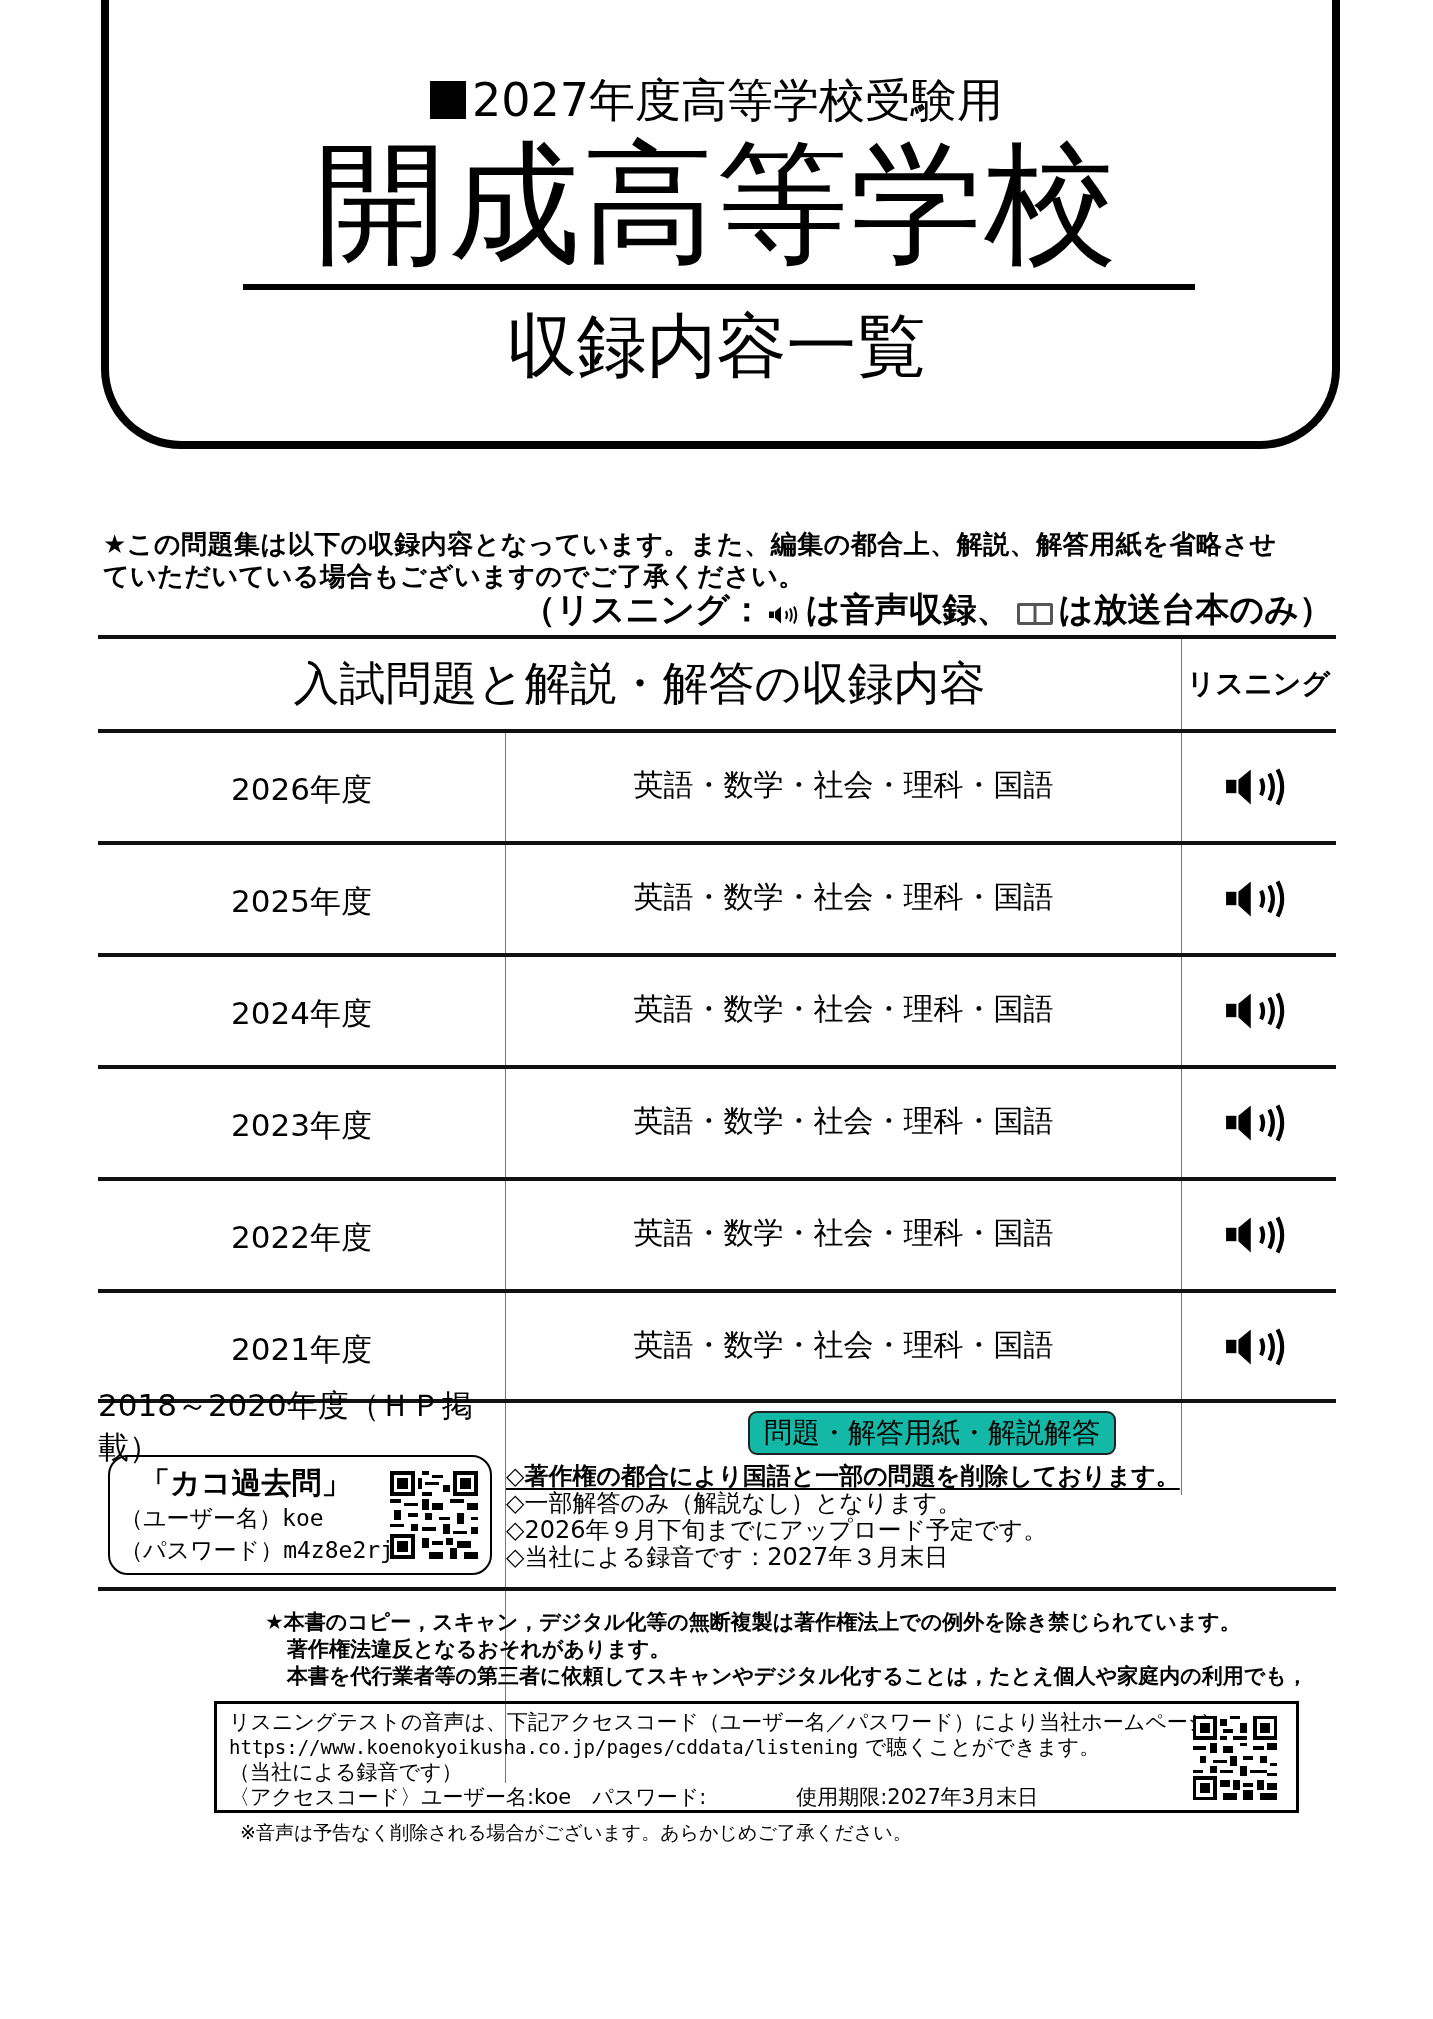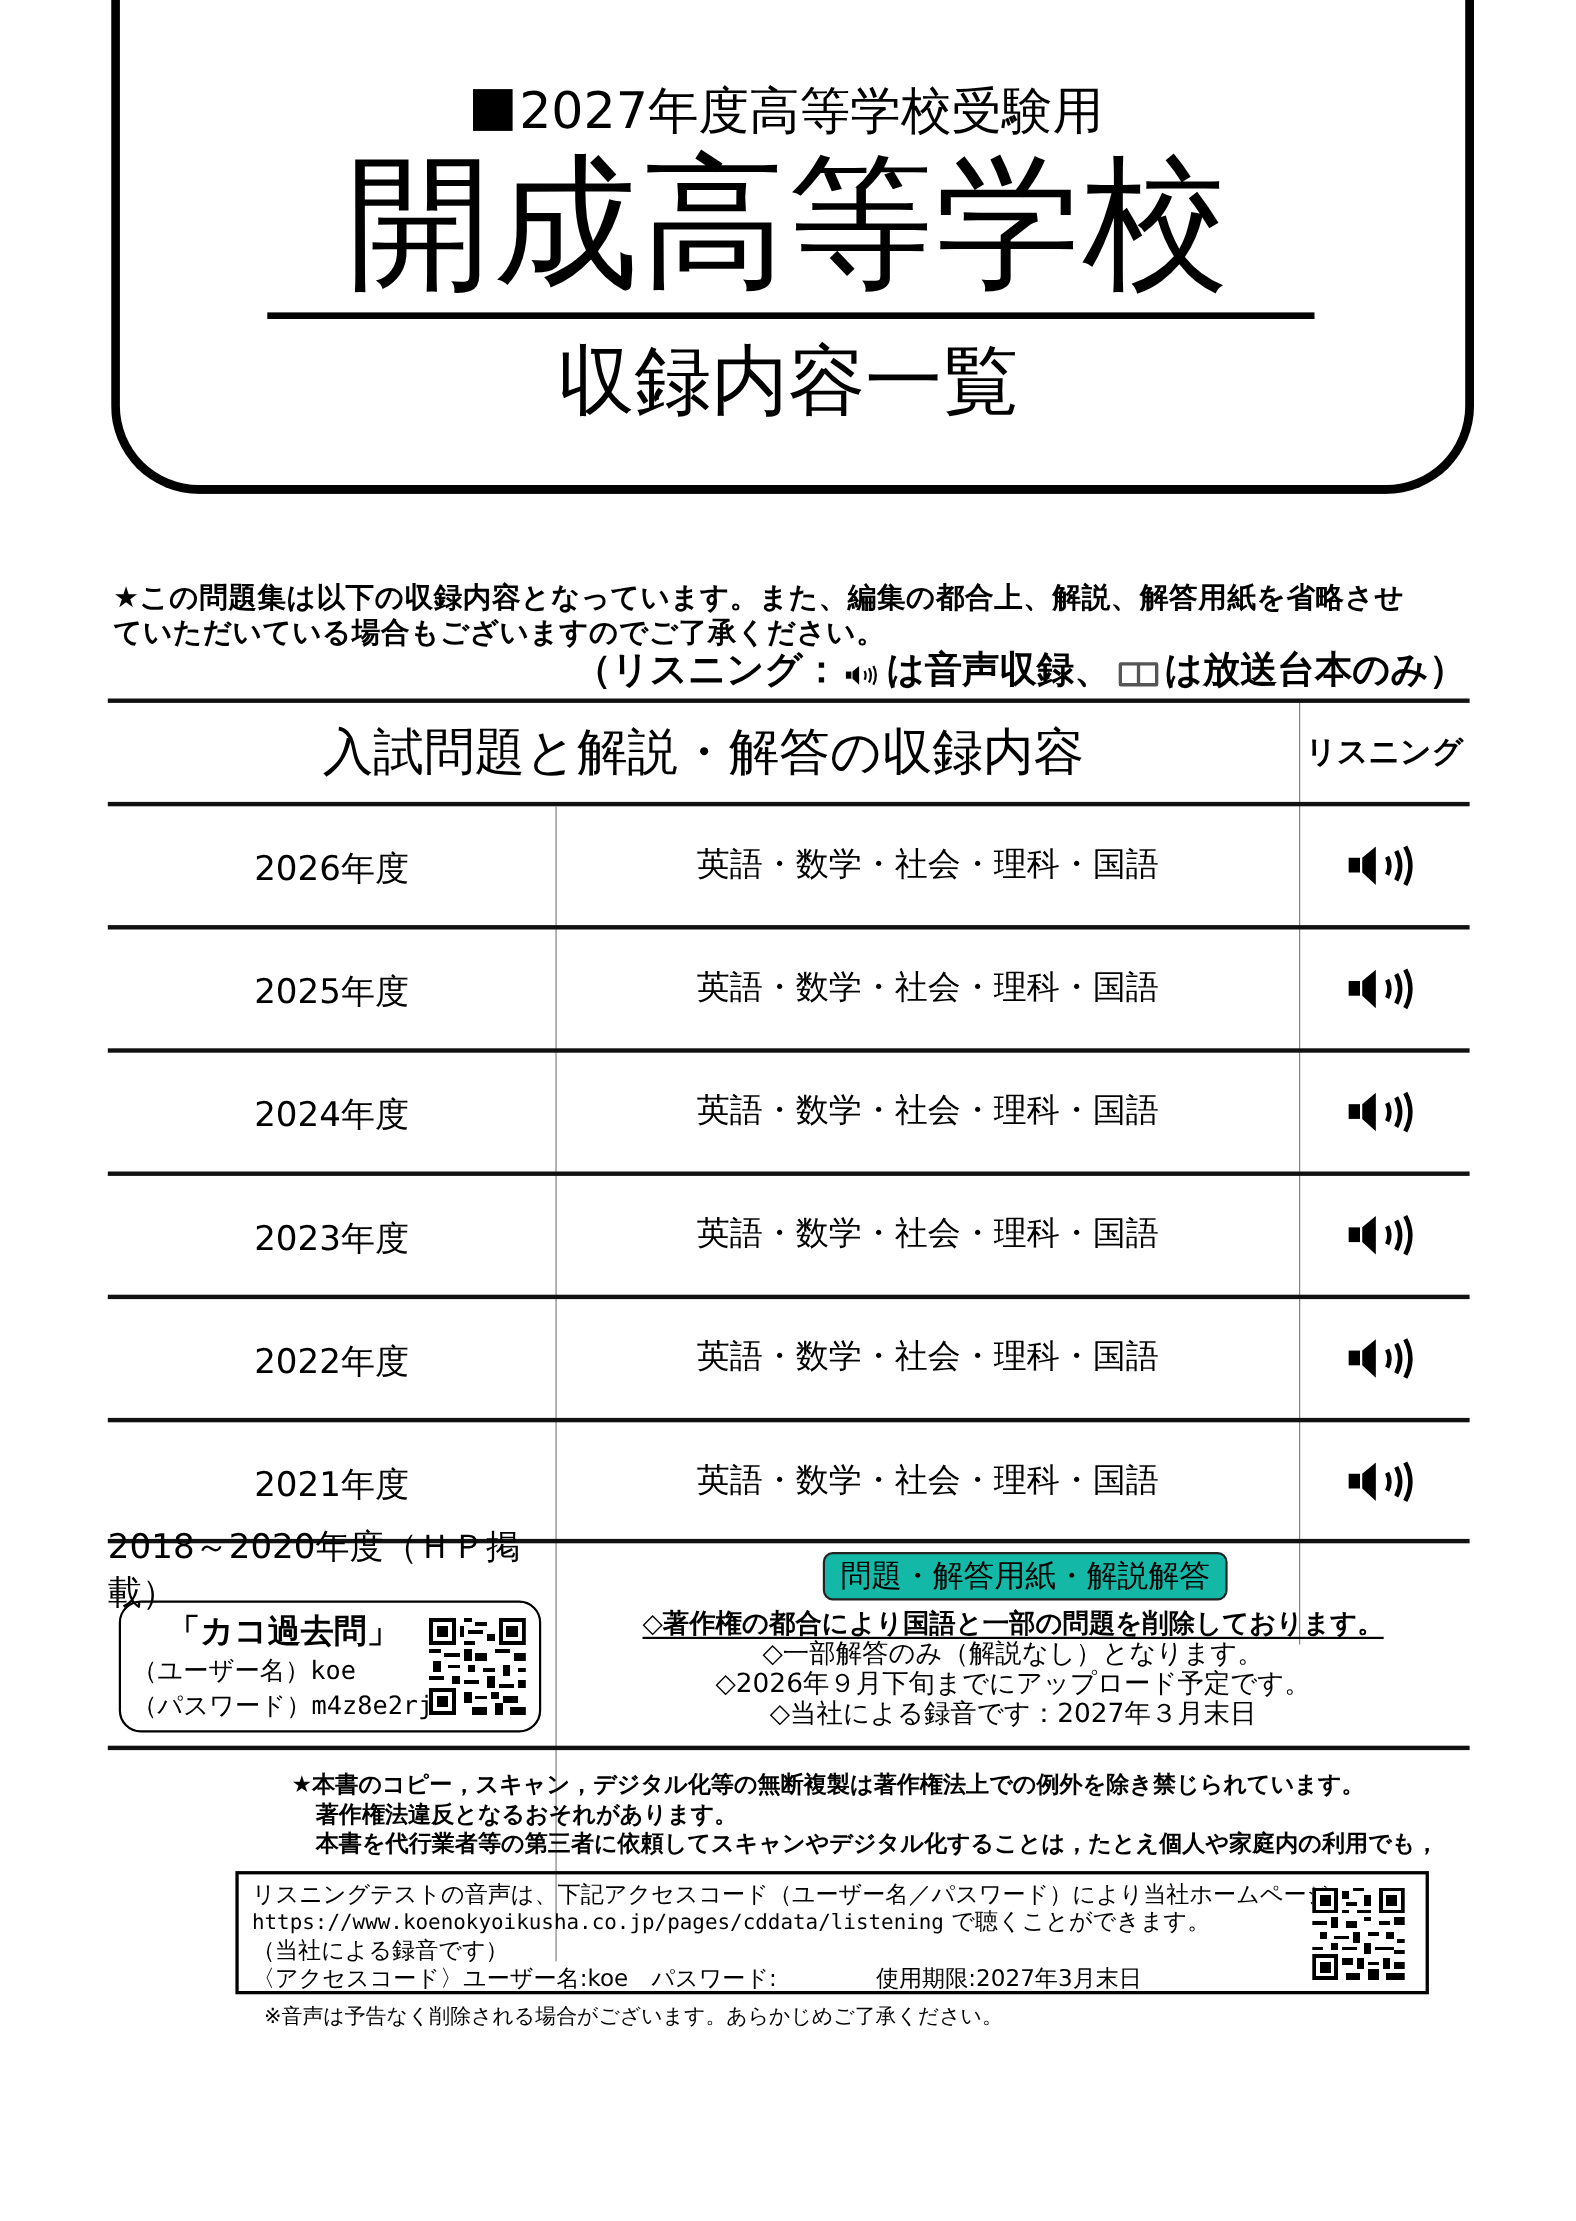--- a/index.html
+++ b/index.html
@@ -30,28 +30,28 @@
   .hdr-main { position: absolute; left: 0; top: 4px; width: 1083px; height: 90px; display: flex; align-items: center; justify-content: center; font-size: 46px; }
   .hdr-listen { position: absolute; left: 1083px; top: 4px; width: 155px; height: 90px; display: flex; align-items: center; justify-content: center; font-size: 28px; font-weight: bold; }
   .row { position: absolute; left: 0; width: 1238px; height: 108px; }
   .row .year { position: absolute; left: 0; width: 407px; top: 0; height: 108px; display: flex; align-items: center; justify-content: center; font-size: 31px; padding-top: 6px; box-sizing: border-box; }
   .row .subj { position: absolute; left: 408px; width: 675px; top: 0; height: 108px; display: flex; align-items: center; justify-content: center; font-size: 30px; box-sizing: border-box; padding-bottom: 4px; }
   .row .listen { position: absolute; left: 1084px; width: 154px; top: 0; height: 108px; display: flex; align-items: center; justify-content: center; }
 
   
   .hp-year { position: absolute; left: 0; width: 407px; top: 4px; height: 48px; display:flex; align-items:center; justify-content:center; font-size: 31px; }
   .kako-box { position: absolute; left: 10px; top: 56px; width: 384px; height: 120px; border: 2px solid #000; border-radius: 20px; box-sizing: border-box; }
-  .kako-title { position: absolute; left: 30px; top: 6px; font-size: 30px; font-weight: bold; margin-left: 12px; }
+  .kako-title { position: absolute; left: 30px; top: 6px; font-size: 30px; font-weight: bold; }
   .kako-user { position: absolute; left: 10px; top: 46px; font-size: 23px; }
   .kako-pass { position: absolute; left: 10px; top: 78px; font-size: 23px; }
   .mono { font-family: "DejaVu Sans Mono", "Liberation Mono", monospace; }
   .qr { position: absolute; background: #fff; }
   .hp-right { position: absolute; left: 408px; width: 830px; top: 4px; }
   .badge { position: absolute; left: 242px; top: 8px; height: 40px; padding: 0 14px; background: #14b8a6; border: 2px solid #222; border-radius: 9px; font-size: 28px; display: flex; align-items: center; white-space: nowrap; }
-  .hp-notes { position: absolute; left: 0; width: 830px; top: 60px; text-align: center; font-size: 24px; line-height: 27px; }
+  .hp-notes { position: absolute; left: 0; width: 830px; top: 60px; font-size: 24px; line-height: 27px; }
   .hp-notes .first { font-weight: bold; text-decoration: underline; text-underline-offset: 4px; }
 
   
   .copy { left: 228px; top: 1609px; font-size: 21px; line-height: 27px; font-weight: bold; margin-left: 37px; }
   .copy .ind { padding-left: 22px; }
 
   
   .listen-box { left: 214px; top: 1701px; width: 1085px; height: 112px; border: 3px solid #000; box-sizing: border-box; }
   .lb-text { position: absolute; left: 12px; top: 6px; font-size: 21px; line-height: 25px; }
   .lb-text .url { font-family: "DejaVu Sans Mono", "Liberation Mono", monospace; font-size: 19px; }

